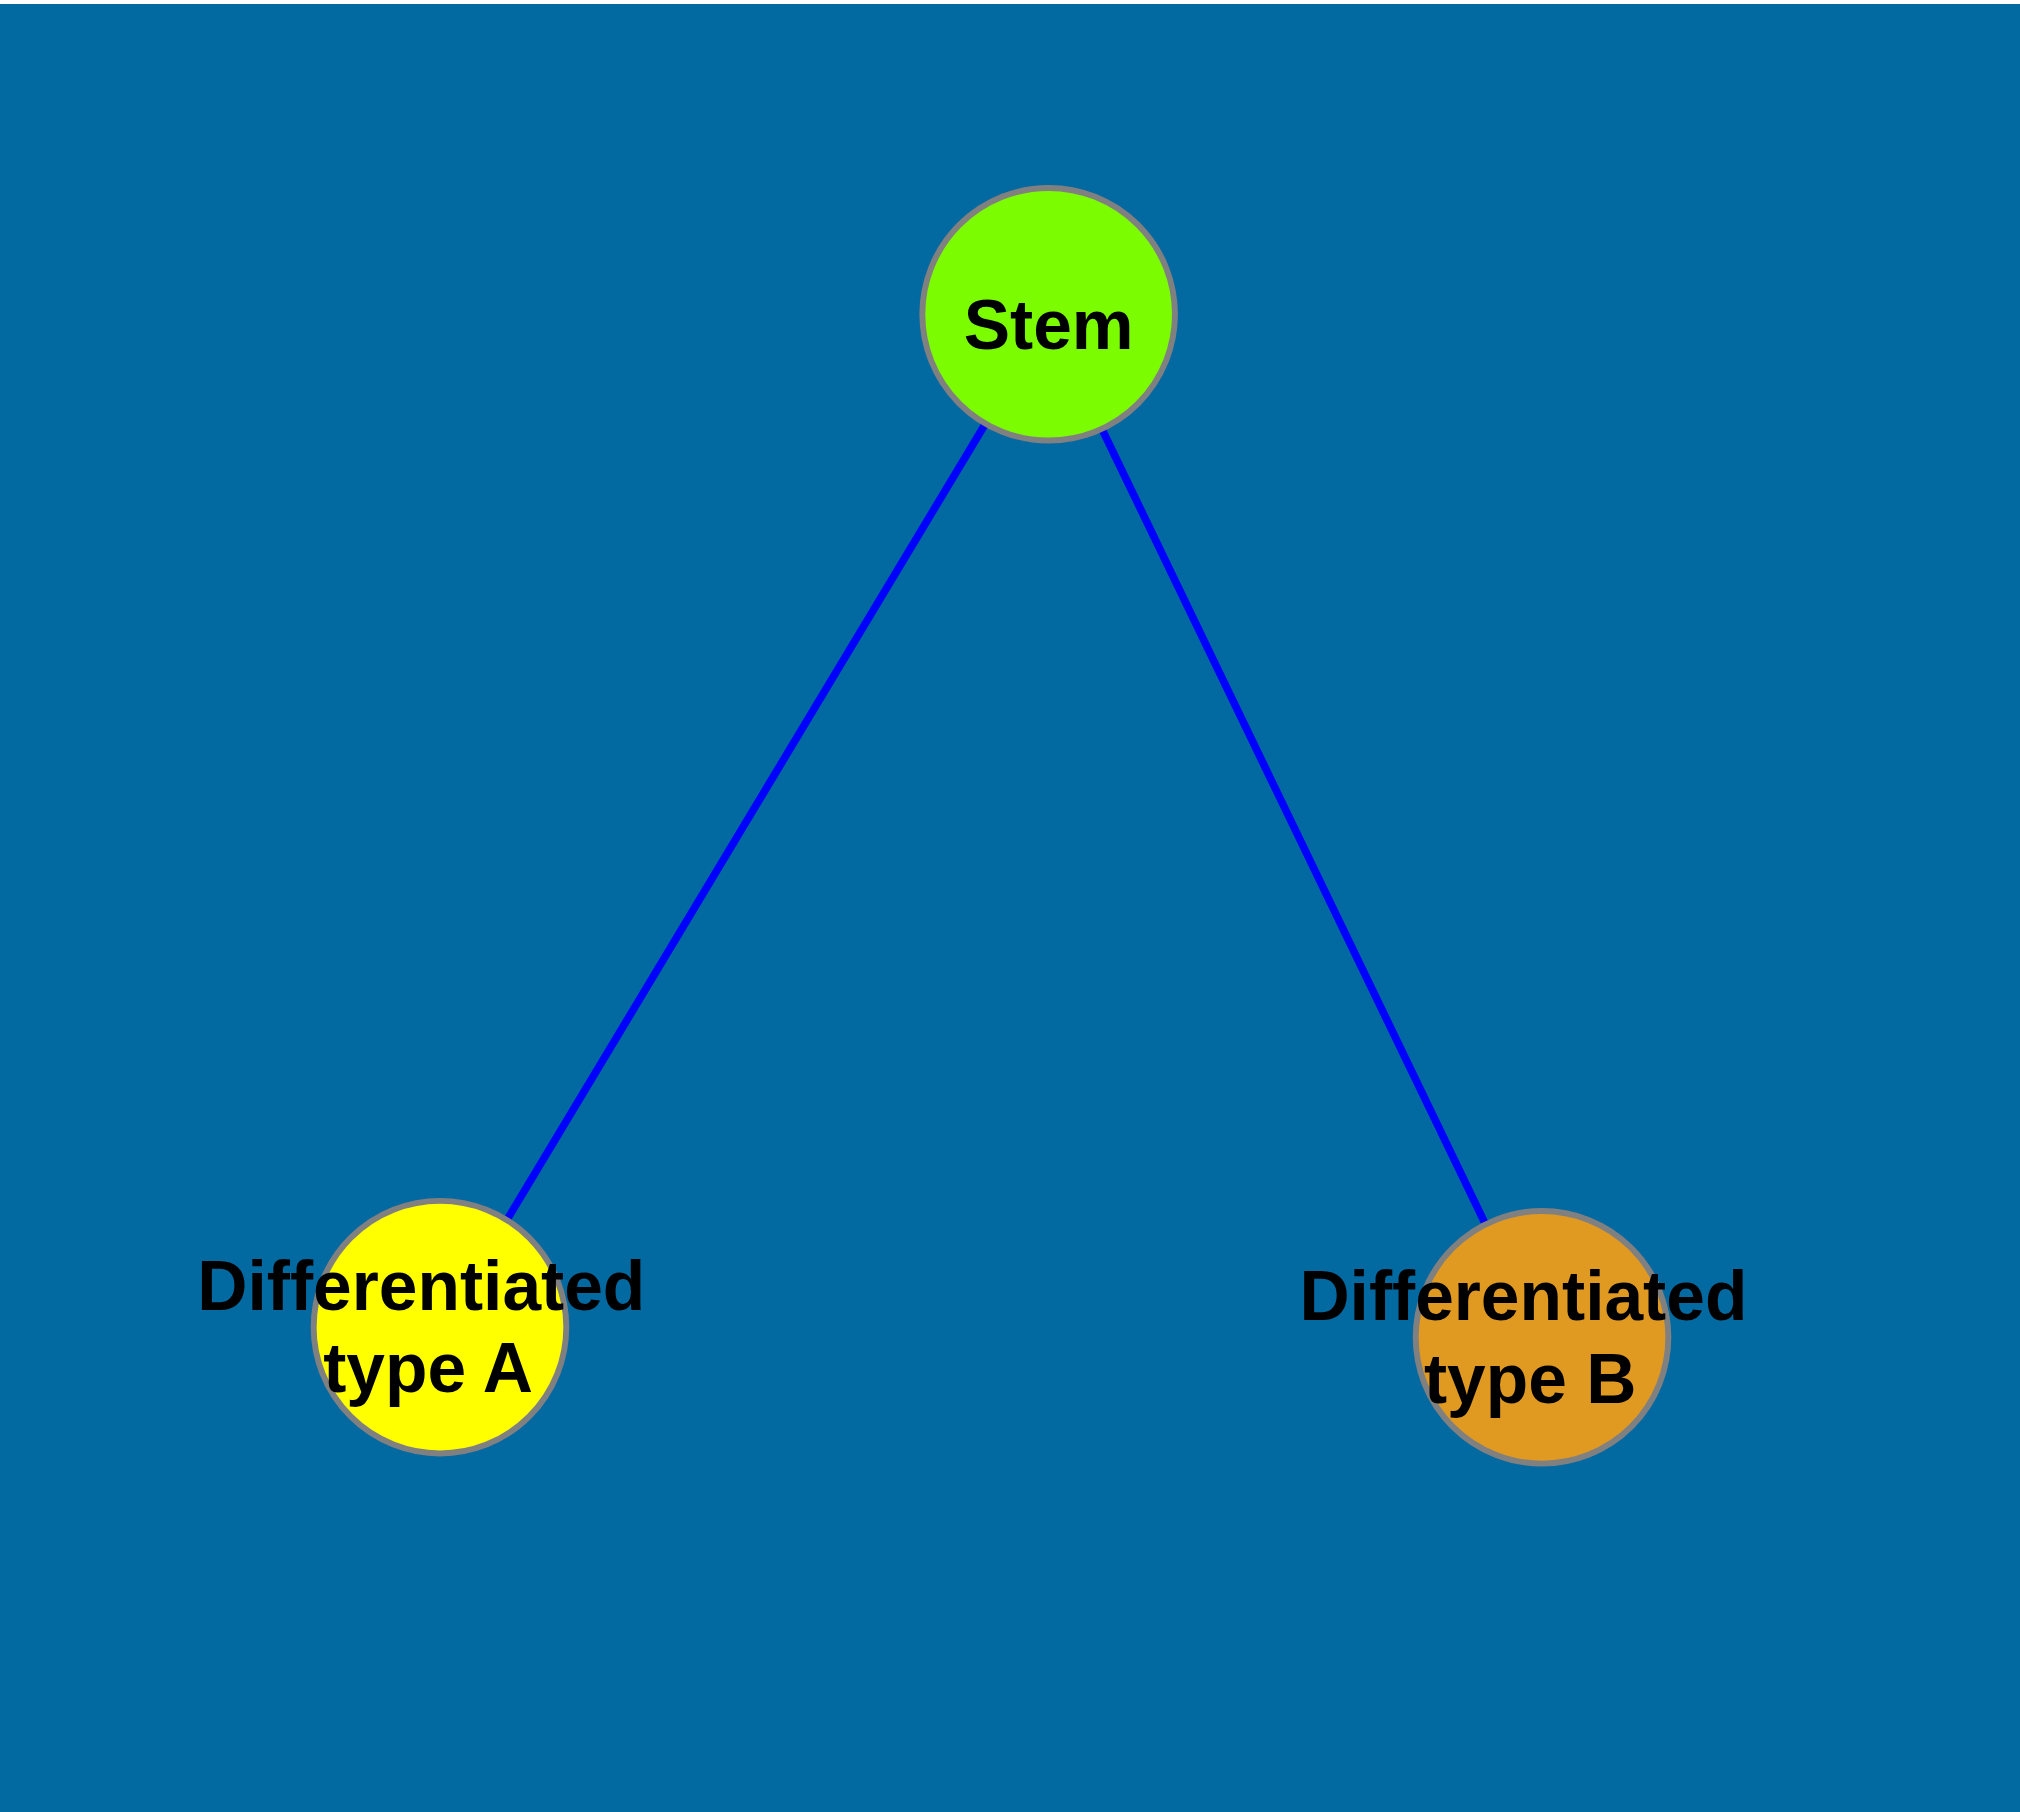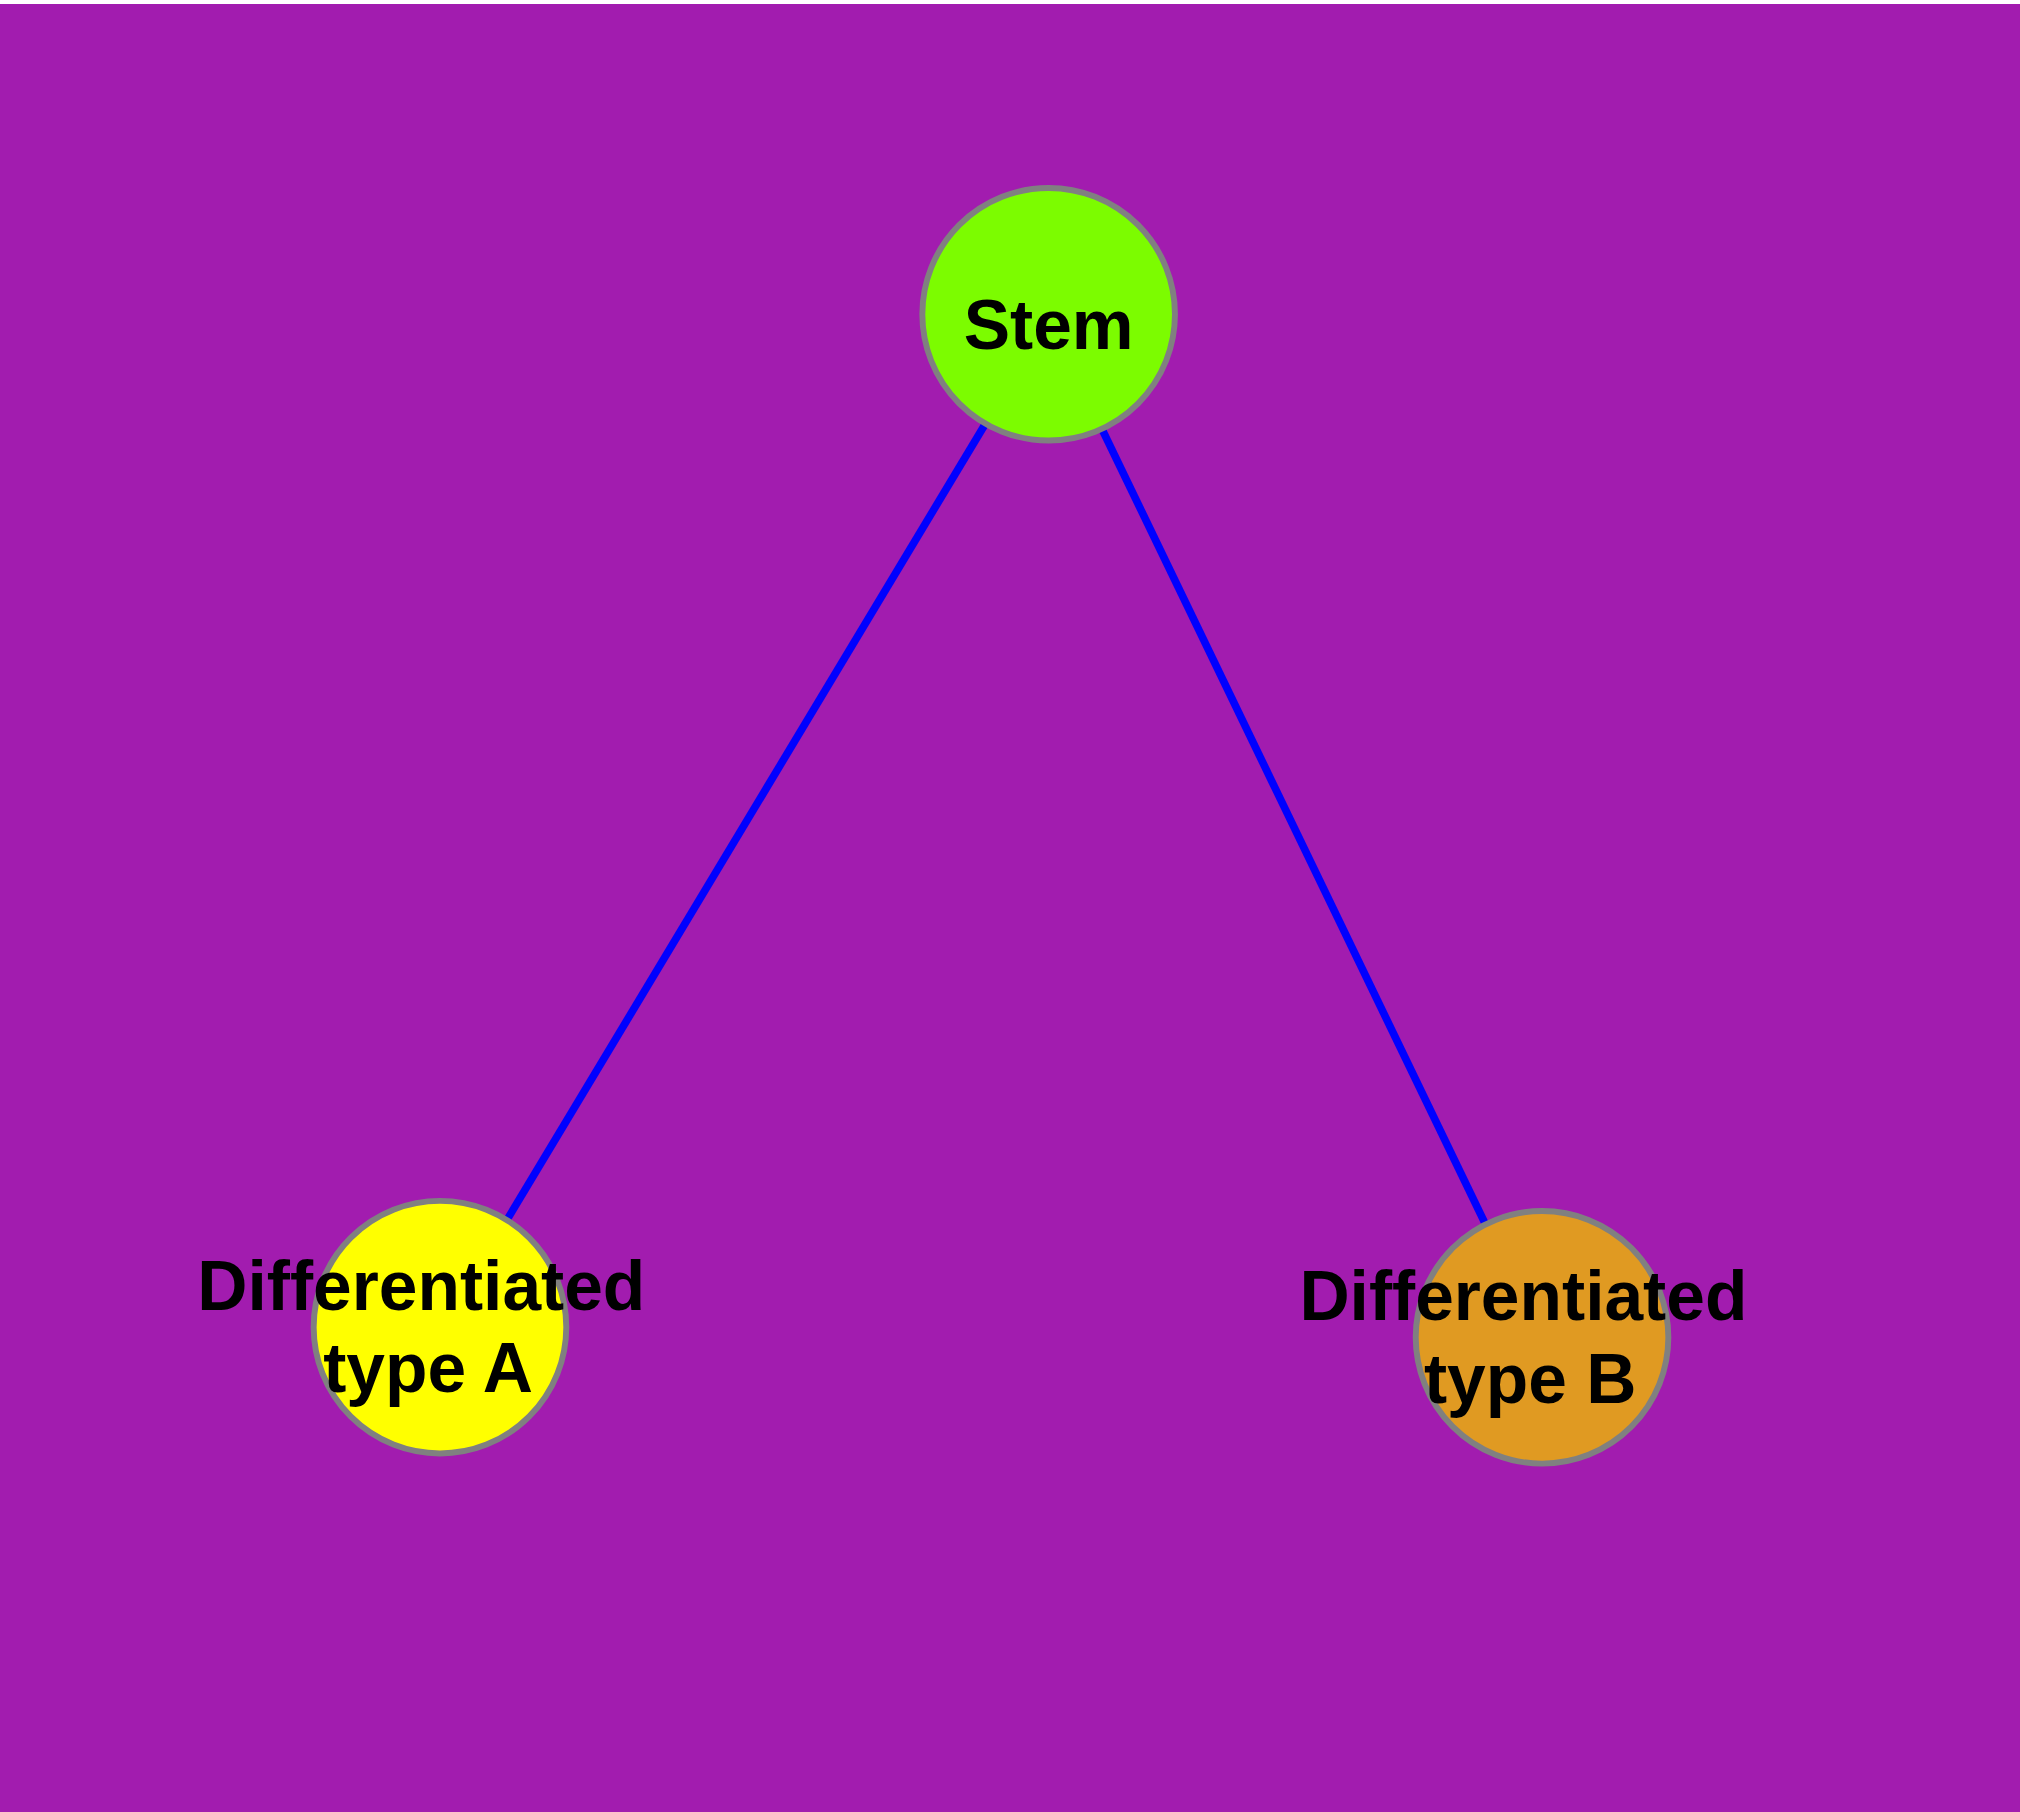--- a/index.html
+++ b/index.html
@@ -14,21 +14,21 @@
     height: 1812px;
     background: #ffffff;
     overflow: hidden;
   }
   #plot-area {
     position: absolute;
     left: 0;
     top: 4.2px;
     width: 2021px;
     height: 1808px;
-    background: #a21caf;
+    background: #0369a1;
   }
   #graph-svg {
     position: absolute;
     left: 0;
     top: 0;
     width: 100%;
     height: 100%;
     display: block;
   }
   .edge-line {

